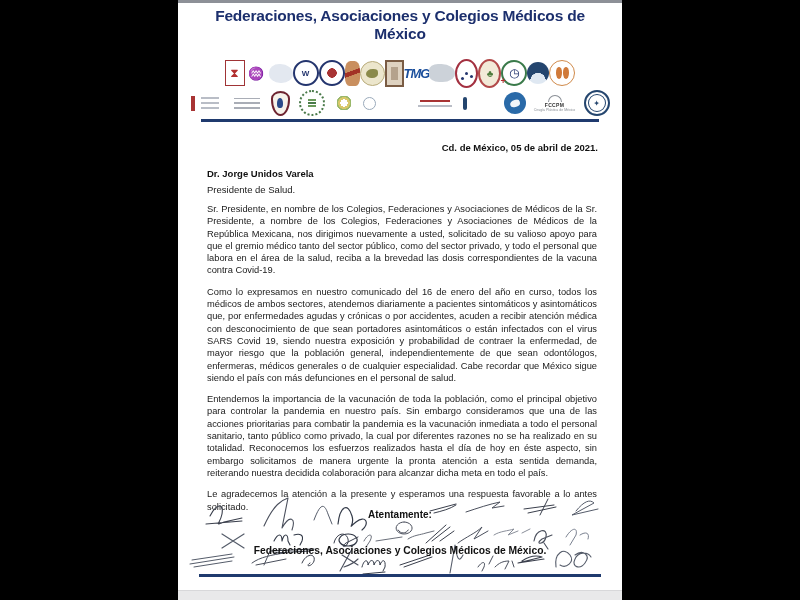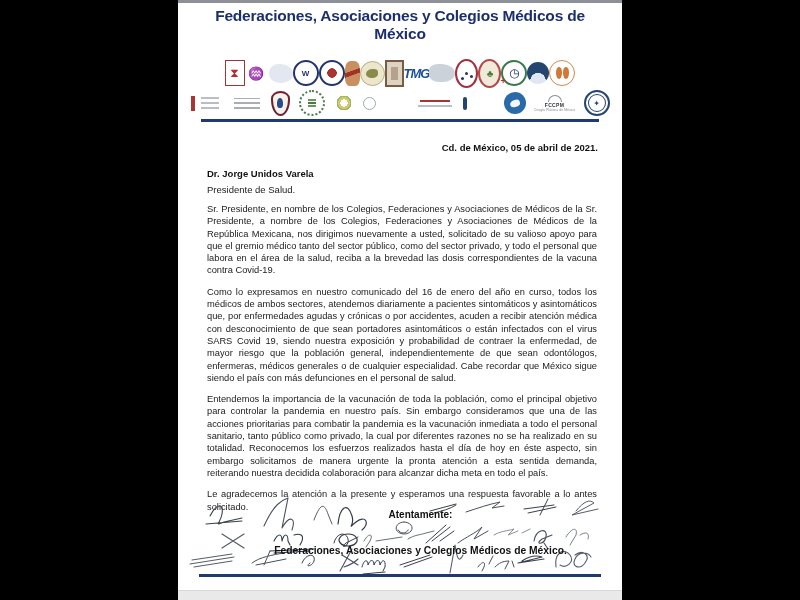--- a/index.html
+++ b/index.html
@@ -86,21 +86,21 @@
   .recipient{margin-bottom:5px;}
   .recipient .name{font-size:9.5px;font-weight:bold;color:#111;line-height:15.5px;}
   .recipient .role{font-size:9.5px;color:#1a1a1a;line-height:15.5px;}
   .letter-body{margin:6px 25px 0 29px;}
   .letter-body p{
     margin:0 0 9px 0;font-size:9.3px;line-height:12.3px;color:#1a1a1a;
     text-align:justify;
   }
 
   
-  .sig-area{position:absolute;left:0;top:496px;width:444px;height:94px;padding-left:41px;}
+  .sig-area{position:absolute;left:0;top:496px;width:444px;height:94px;}
   .sig-svg{position:absolute;left:0;top:0;}
   .salutation{
     position:absolute;top:13px;left:0;width:100%;text-align:center;
     font-size:10px;font-weight:bold;color:#111;
   }
   .org-signature{
     position:absolute;top:49px;left:0;width:100%;text-align:center;
     font-size:10.3px;font-weight:bold;color:#111;
   }
   .bottom-rule{position:absolute;left:21px;top:574px;width:402px;height:2.5px;background:#1f3a6e;}

